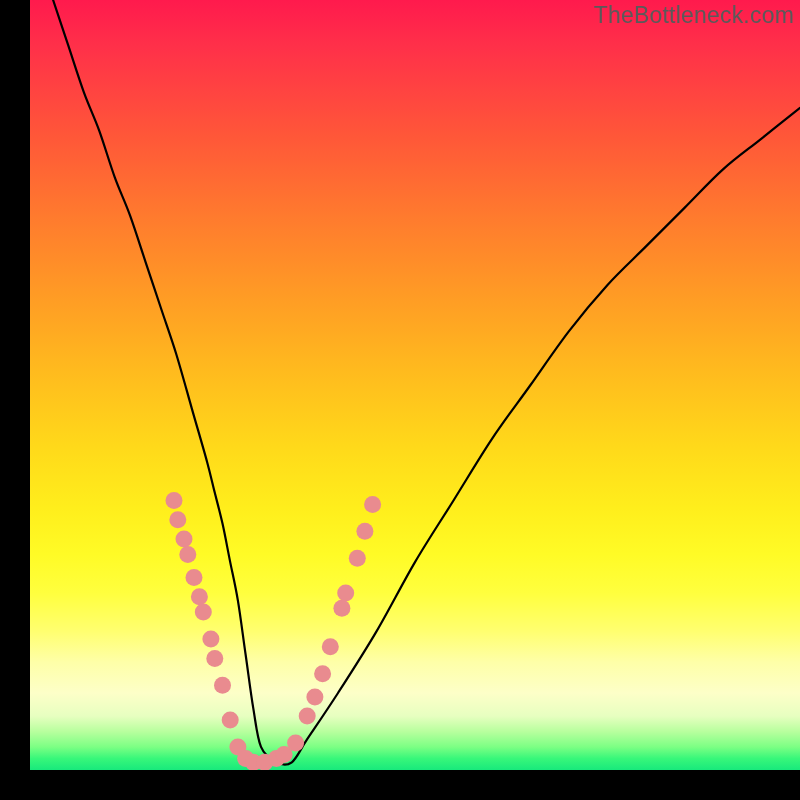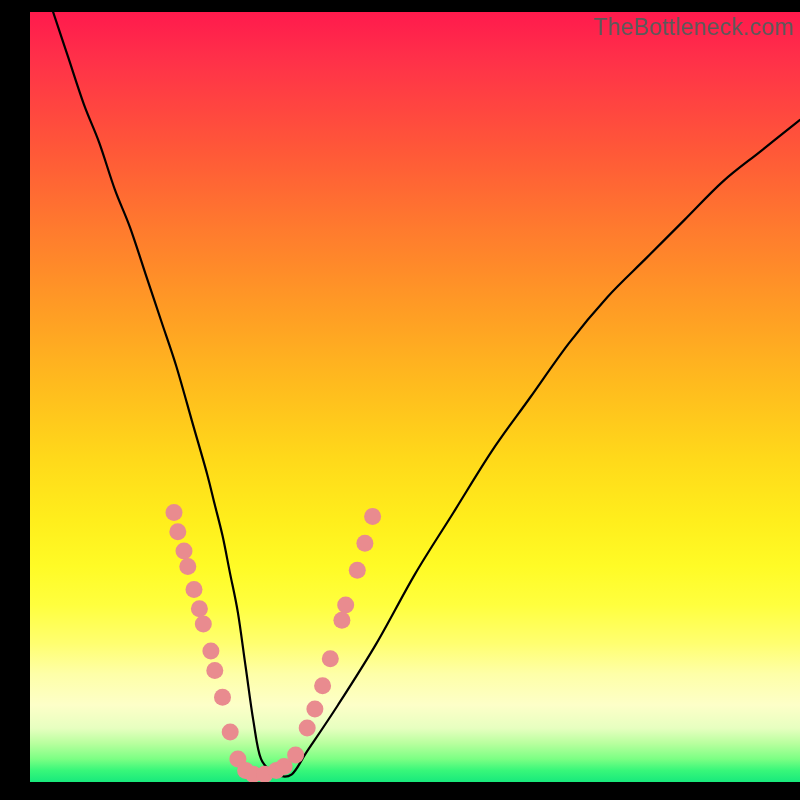--- a/index.html
+++ b/index.html
@@ -7,21 +7,21 @@
     padding: 0;
     width: 800px;
     height: 800px;
     background: #000;
     overflow: hidden;
     font-family: Arial, Helvetica, sans-serif;
   }
   .chart-frame {
     position: absolute;
     left: 30px;
-    top: 12px;
+    top: 0;
     width: 770px;
     height: 770px;
     background: #000;
   }
   .plot-area {
     position: absolute;
     left: 0;
     top: 0;
     width: 770px;
     height: 770px;

